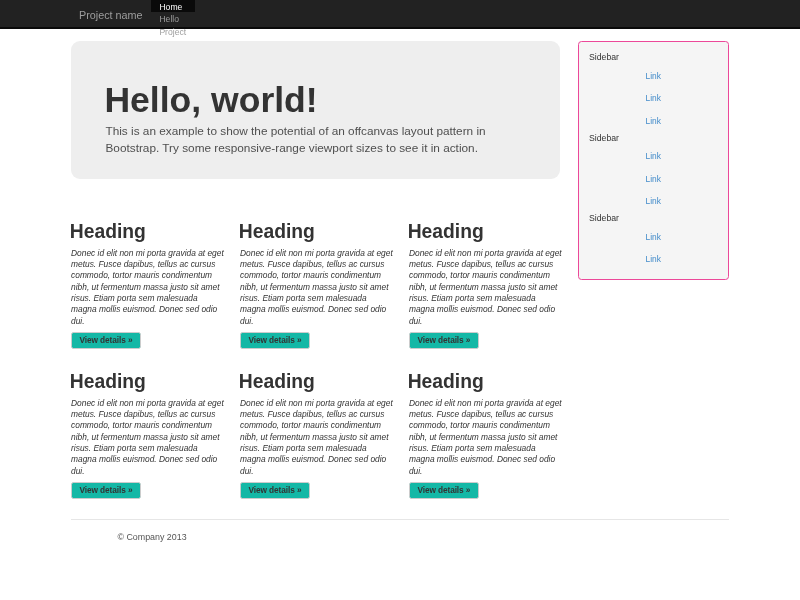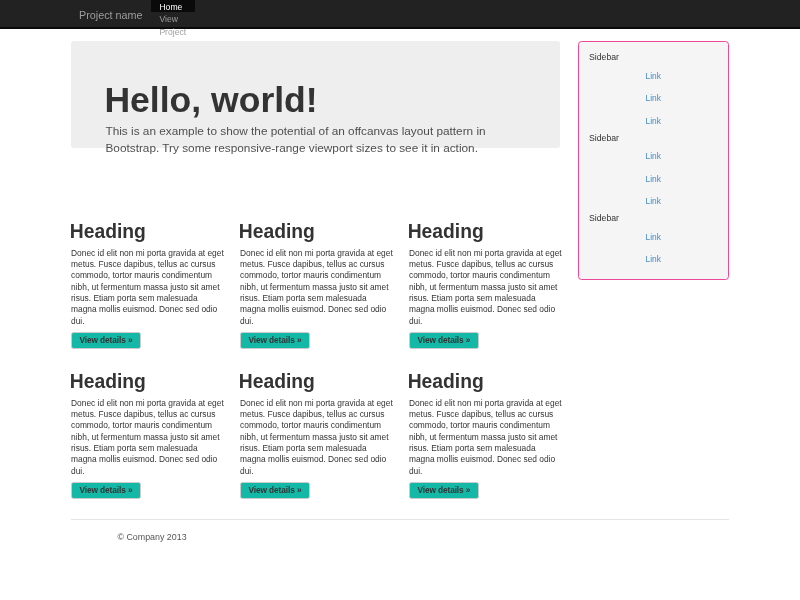--- a/index.html
+++ b/index.html
@@ -23,22 +23,22 @@
     position:absolute; left:150.6px; top:0; height:27px;
     display:flex; list-style:none;flex-direction:column;
   }
   .navbar-nav .nav-item {
     height:27px; display:flex; align-items:center; box-sizing:border-box;
     padding:2.2px 8.8px 0; font-size:8.6px; color:#9d9d9d; cursor:pointer;
   }
   .navbar-nav .nav-item.active { background:#0a0a0a; color:#fff; }
   
   .jumbotron {
-    position:absolute; left:71.3px; top:41px; width:488.8px; height:107px;
-    background:#eee; border-radius:3px;
+    position:absolute; left:71.3px; top:41px; width:488.8px; height:138px;
+    background:#eee; border-radius:9px;
   }
   .jumbotron h1 {
     position:absolute; left:33.1px; top:40.8px;
     font-size:35.55px; line-height:36px; font-weight:bold;
     color:#333;
   }
   .jumbotron p {
     position:absolute; left:34.2px; top:81.8px; width:400px;
     font-size:11.8px; line-height:17.3px; color:#4f4f4f;
   }
@@ -60,20 +60,21 @@
   .sb-group + .sb-group { margin-top:8.75px; }
   
   .card { position:absolute; width:152.5px; }
   .card h2 {
     font-size:19.3px; line-height:18.5px; font-weight:bold; color:#333;
     margin-left:-1.25px;
   }
   .card p {
     margin-top:6.2px; font-size:8.4px; line-height:11.3px; color:#333;
     width:153.5px;
+    font-style:italic;
   }
   .card .btn {
     margin-top:5.5px; display:inline-block;
     height:14.25px; line-height:15.4px; padding:0 7.5px;
     background:#14b8a6; border:1px solid #ccc; border-radius:2.5px;
     font-size:8.3px; letter-spacing:-0.1px; font-weight:bold; color:#333; text-decoration:none; cursor:pointer;
   }
   .pos-0 { left:71.05px;  top:223.2px; }
   .pos-1 { left:240.05px; top:223.2px; }
   .pos-2 { left:408.95px; top:223.2px; }
@@ -90,21 +91,21 @@
     font-size:8.9px; line-height:11.3px; color:#555;margin-left:40px;
   }
 </style>
 </head>
 <body>
 
 <nav class="navbar">
   <a class="navbar-brand">Project name</a>
   <ul class="navbar-nav">
       <li class="nav-item active">Home</li>
-      <li class="nav-item">View</li>
+      <li class="nav-item">Hello</li>
       <li class="nav-item">Project</li>
     </ul>
 </nav>
 
 <div class="jumbotron">
   <h1>Hello, world!</h1>
   <p>This is an example to show the potential of an offcanvas layout pattern in Bootstrap. Try some responsive-range viewport sizes to see it in action.</p>
 </div>
 
 <aside class="sidebar">

